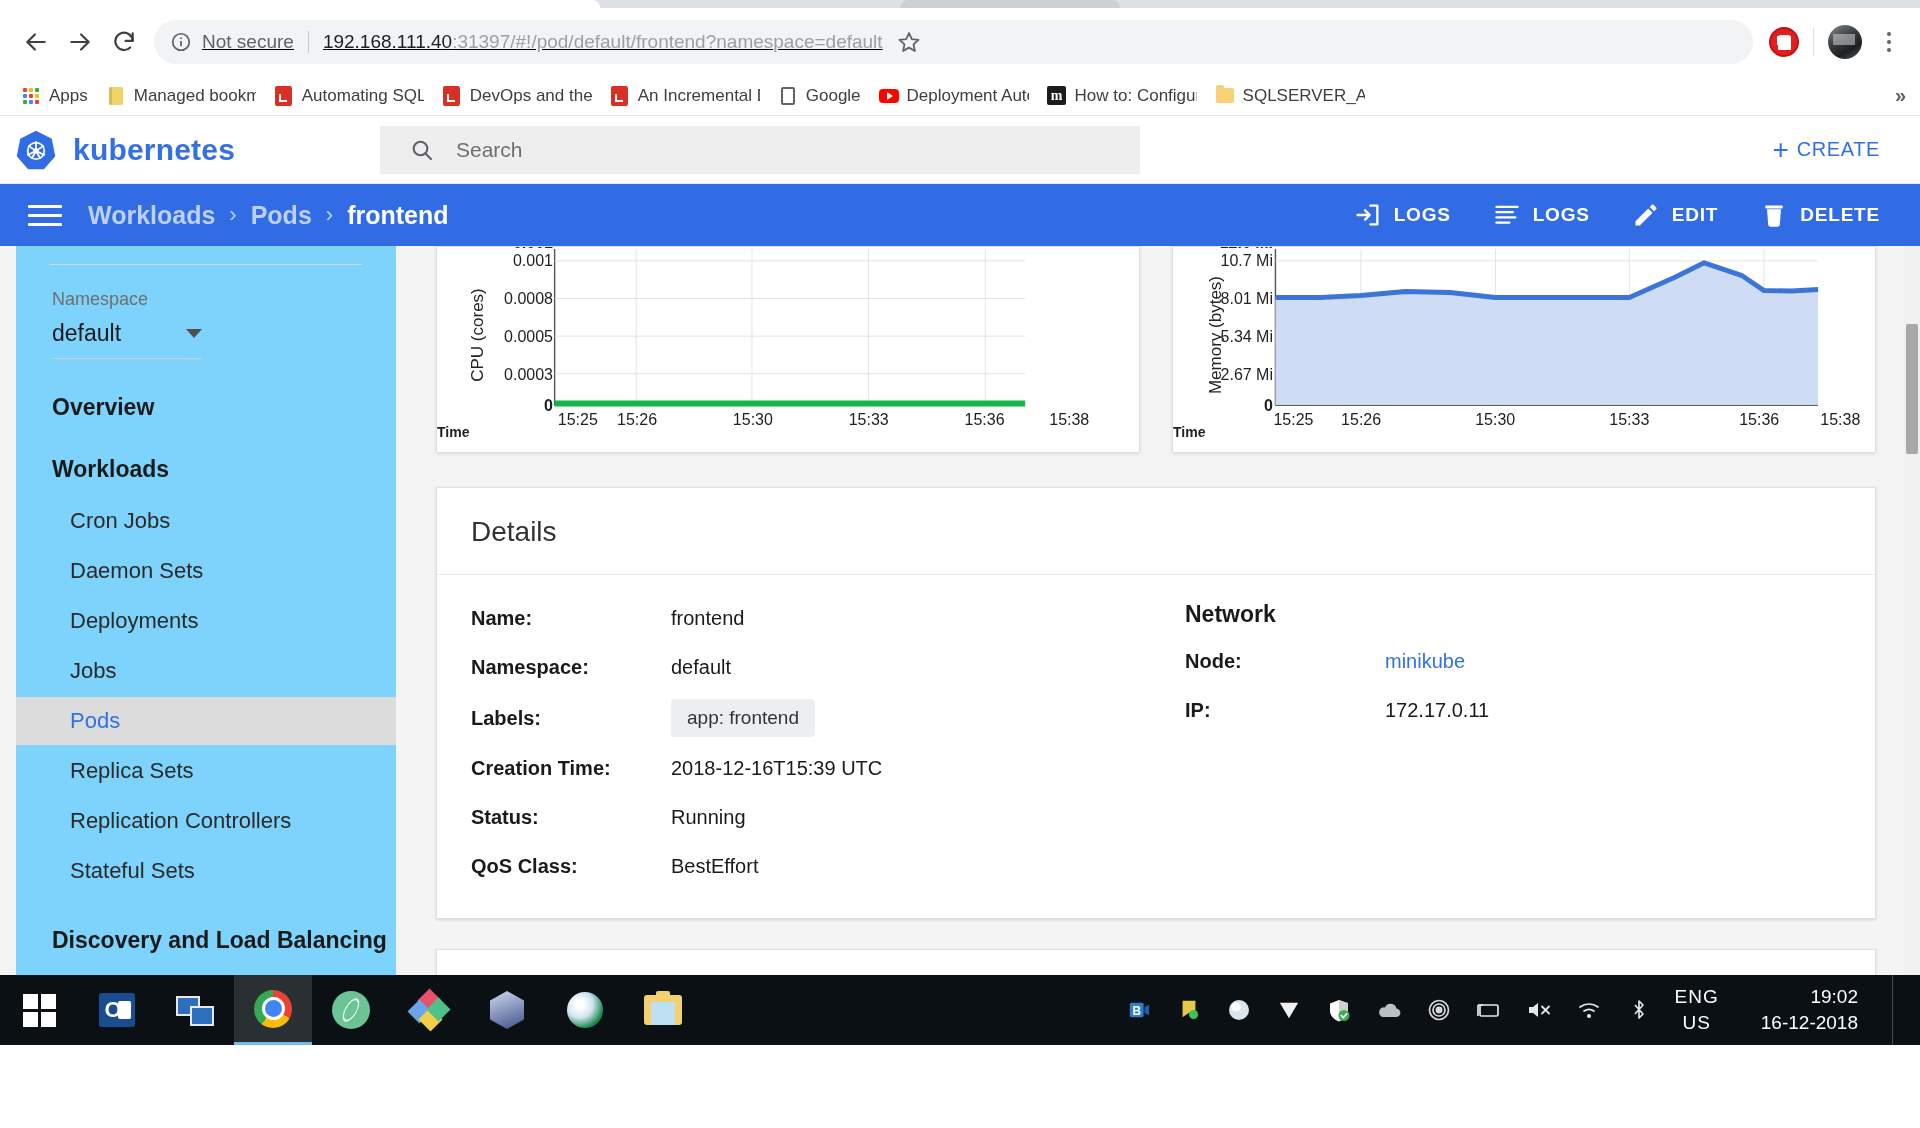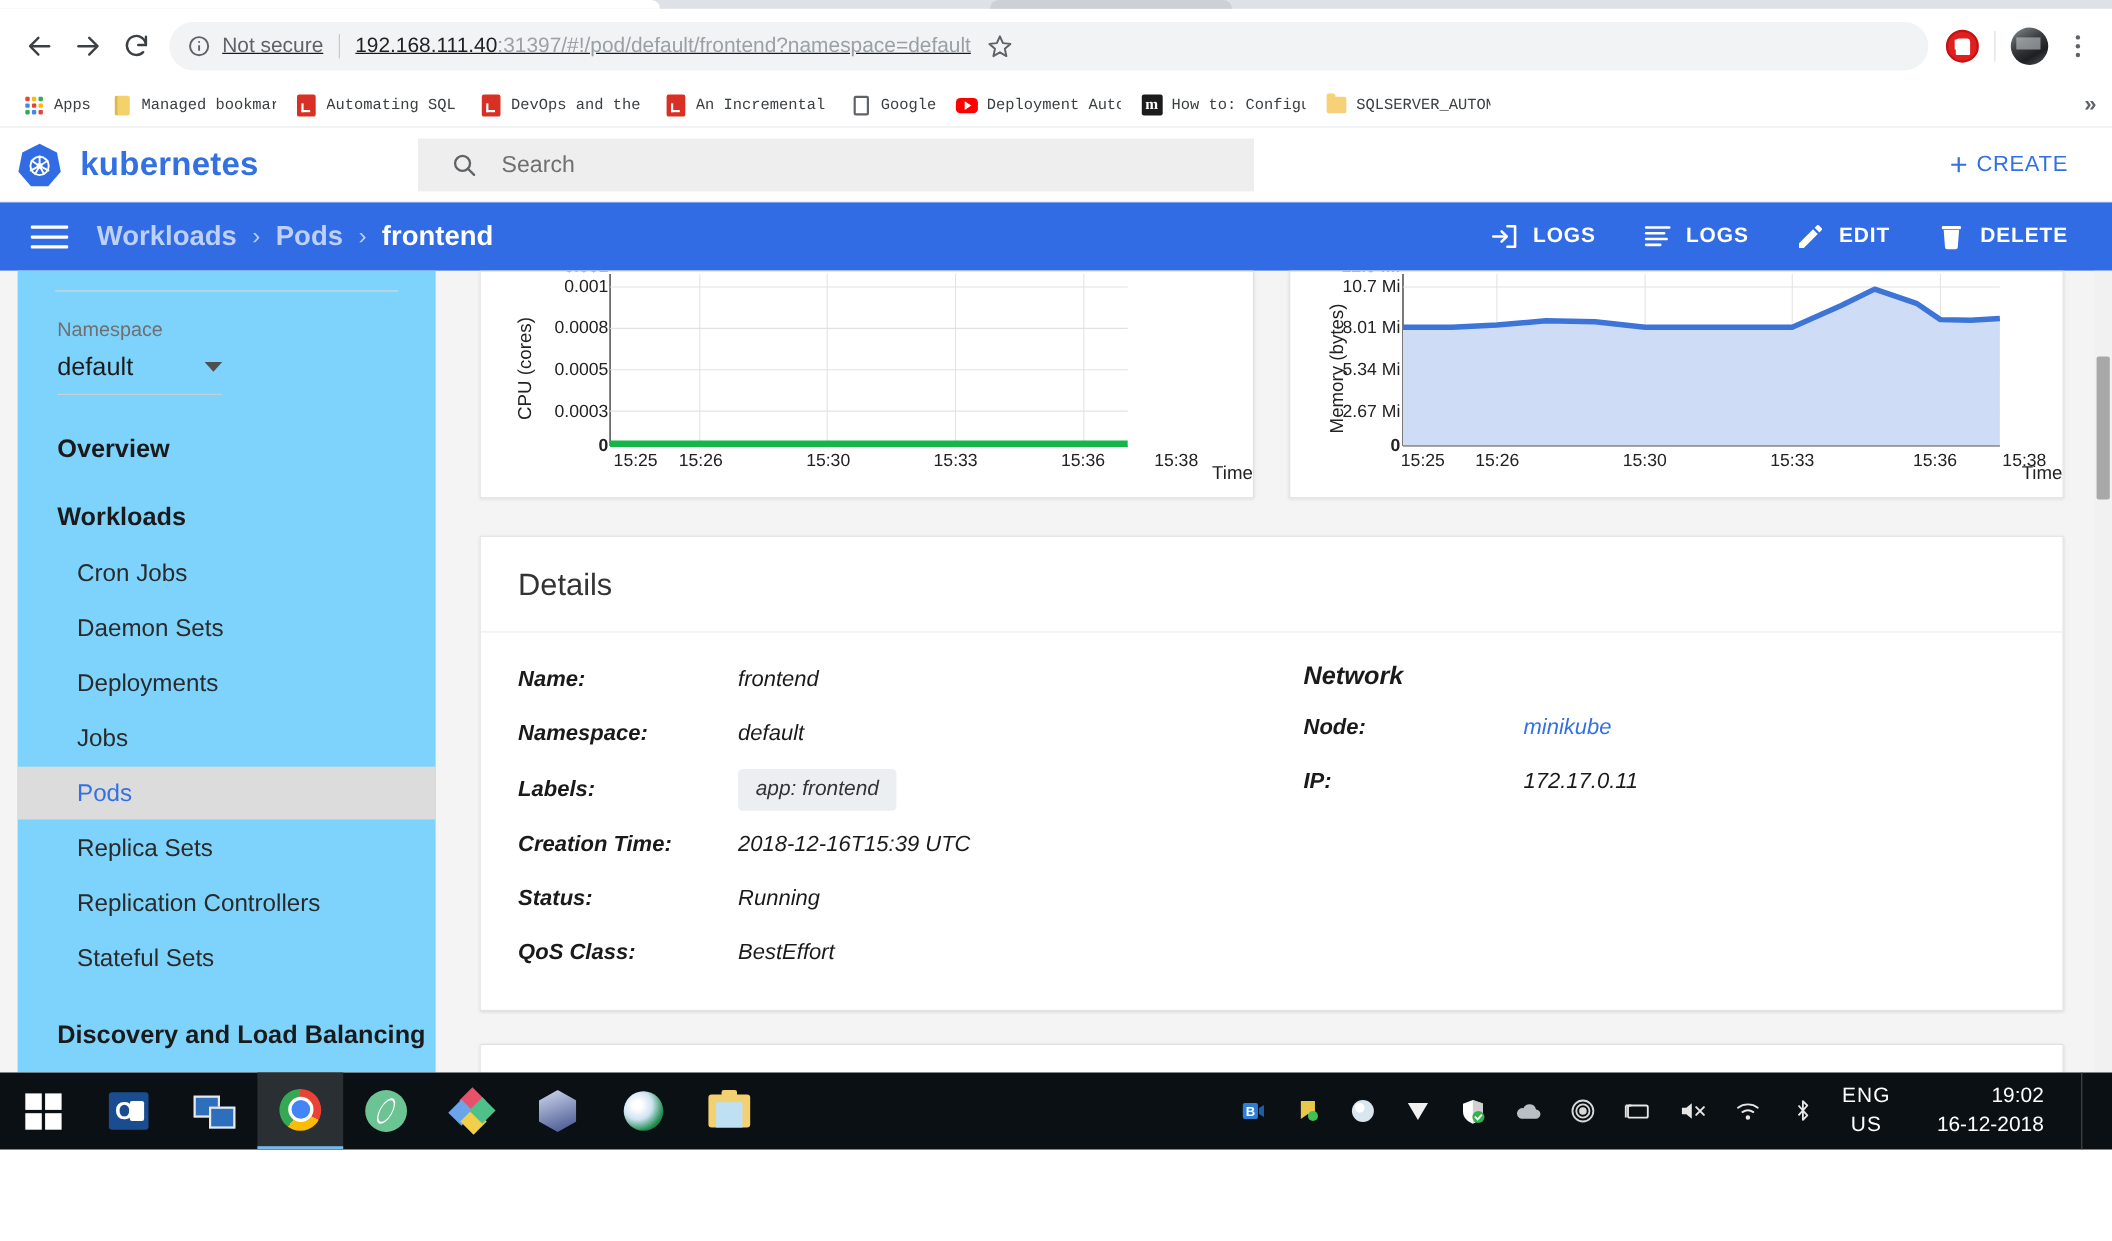--- a/index.html
+++ b/index.html
@@ -62,21 +62,21 @@
   .kebab i { width: 4px; height: 4px; background: #5f6368; border-radius: 50%; display: block; }
 
   
   .bookmarks {
     height: 40px; display: flex; align-items: center;
     padding: 0 12px; background: #fff; gap: 0;
     border-bottom: 1px solid #e4e6e8;
     position: relative;
   }
   .bm { display: flex; align-items: center; height: 32px; padding: 0 9px; border-radius: 4px; max-width: 168px; }
-  .bm .bm-label { font-size: 14px; color: #3c4043; white-space: nowrap; overflow: hidden; font-family: Liberation Mono, monospace; }
+  .bm .bm-label { font-size: 17px; color: #3c4043; white-space: nowrap; overflow: hidden; }
   .bm .bm-ico { width: 20px; height: 20px; flex: 0 0 20px; margin-right: 8px; display:flex; align-items:center; justify-content:center; }
 
   .apps-grid { display: grid; grid-template-columns: repeat(3, 4px); grid-template-rows: repeat(3, 4px); gap: 2px; }
   .apps-grid i { width: 4px; height: 4px; border-radius: 1px; display:block; }
 
   .ico-rss { width:17px;height:20px;background:#d93025;border-radius:2px;position:relative;}
   .ico-rss::after{content:"";position:absolute;left:4px;bottom:4px;width:6px;height:6px;border-left:2px solid #fff;border-bottom:2px solid #fff;}
   .ico-folder{width:18px;height:15px;background:#f7d177;border-radius:2px;position:relative;}
   .ico-folder::before{content:"";position:absolute;left:0;top:-3px;width:8px;height:4px;background:#f7d177;border-radius:2px 2px 0 0;}
   .ico-doc{width:14px;height:18px;border:2px solid #5f6368;border-radius:2px;background:#fff;}
@@ -150,30 +150,30 @@
 
   .charts-row { display: flex; gap: 32px; margin-top: 0; }
   .chart-card { flex: 1; height: 207px; position: relative; overflow: hidden; }
 
   .chart-plot { position: absolute; left: 0; top: 0; right: 0; bottom: 0; }
   .axis-label-y {
     position: absolute; left: 6px; top: 50%;
     transform: translateY(-50%) rotate(-90deg); transform-origin: center;
     font-size: 17px; color: #222; white-space: nowrap;
   }
-  .axis-label-x { position: absolute; bottom: 12px; left: 0; right: 0; text-align: right; font-size: 17px; color: #222; }
+  .axis-label-x { position: absolute; bottom: 12px; left: 0; right: 0; text-align: left; font-size: 14px; color: #222; font-weight: bold; }
   .ytick { position: absolute; right: 0; font-size: 16px; color: #222; text-align: right; transform: translateY(-50%); white-space: nowrap; }
   .ytick.bold { font-weight: bold; }
   .xtick { position: absolute; font-size: 16px; color: #222; transform: translateX(-50%); white-space: nowrap; }
   .xtick.bold { font-weight: normal; margin-left: 18px; }
 
   .details-card { margin-top: 34px; }
   .details-title { font-size: 28px; color: #333; padding: 28px 34px 26px 34px; border-bottom: 1px solid #ebebeb; }
   .details-grid { display: flex; padding: 26px 34px 34px 34px; }
-  .det-col { flex: 1; font-style: italic; }
+  .det-col { flex: 1; }
   .det-col.right { padding-left: 58px; }
   .det-row { display: flex; align-items: center; min-height: 35px; margin-bottom: 0; }
   .det-row + .det-row { margin-top: 14px; }
   .det-k { width: 200px; flex: 0 0 200px; font-size: 20px; font-weight: bold; color: #1a1a1a; }
   .det-v { font-size: 20px; color: #1a1a1a; }
   .det-v.link { color: #3371e3; }
   .chip { display: inline-block; background: #eceff1; border-radius: 4px; padding: 8px 16px; font-size: 19px; color: #333; }
   .net-head { font-size: 23px; font-weight: bold; color: #1a1a1a; margin-bottom: 14px; }
 
   .stub-card { margin-top: 30px; height: 70px; }

